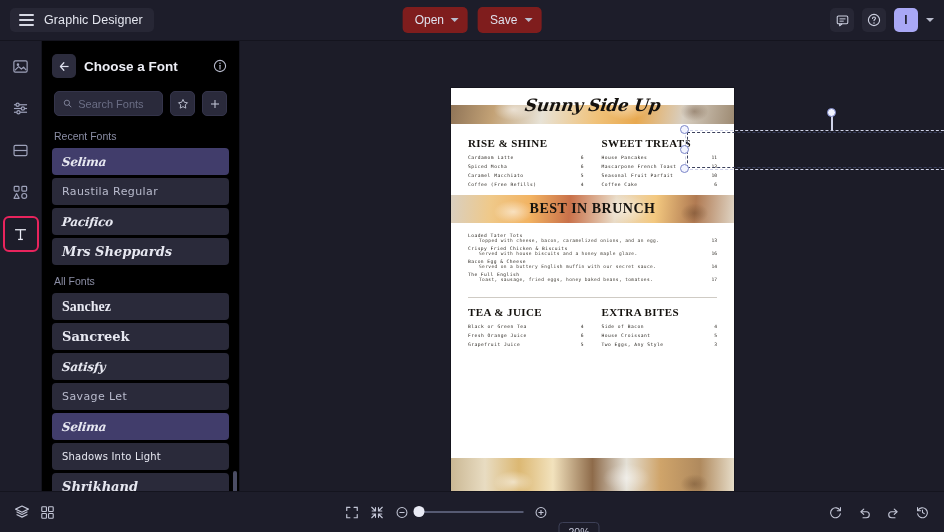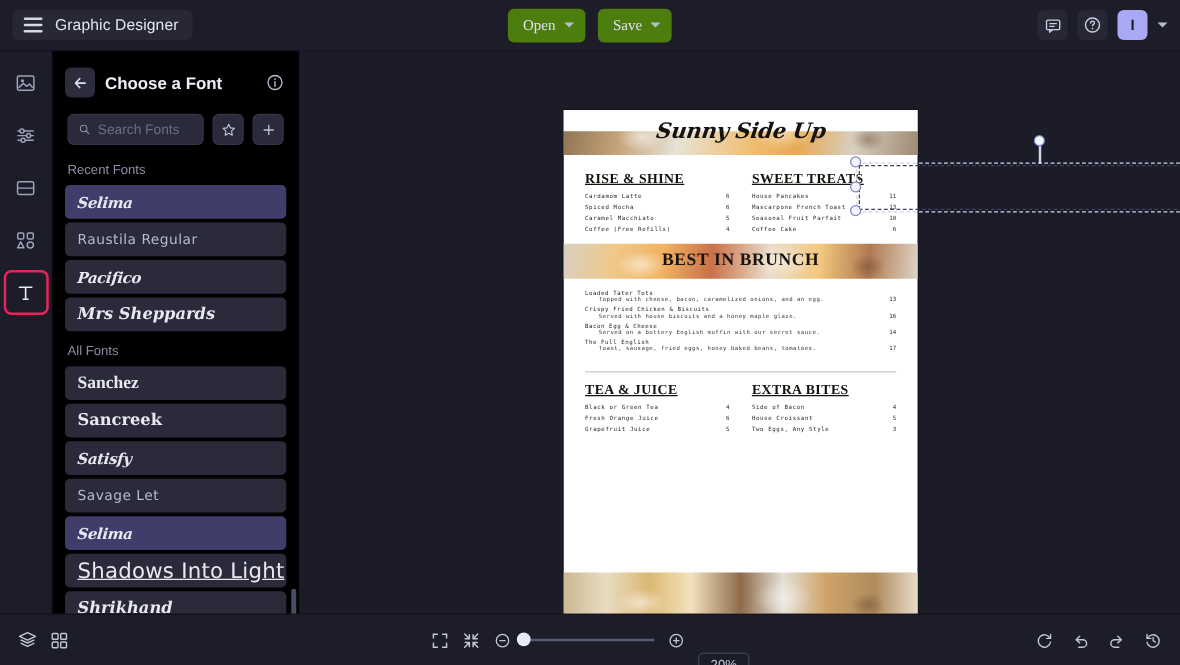--- a/index.html
+++ b/index.html
@@ -28,22 +28,22 @@
   }
   .hamburger { width: 15px; height: 12px; display: flex; flex-direction: column; justify-content: space-between; }
   .hamburger i { display: block; height: 1.6px; background: #d7d9e4; border-radius: 1px; }
   .brand-label { color: #e4e6ef; font-size: 12.5px; letter-spacing: .1px; }
 
   .center-actions {
     position: absolute; left: 50%; transform: translateX(-50%);
     display: flex; gap: 10px; align-items: center;
   }
   .pill-btn {
-    background: #4d7c0f; border-radius: 5px; border: none;
-    color: #dfe1ec; font-size: 12px; font-family: Liberation Serif, serif;
+    background: #7f1d1d; border-radius: 5px; border: none;
+    color: #dfe1ec; font-size: 12px; font-family: Liberation Sans, sans-serif;
     padding: 6px 9px 6px 12px;
     display: flex; align-items: center; gap: 7px; cursor: pointer;
   }
   .caret { width: 0; height: 0; border-left: 4px solid transparent; border-right: 4px solid transparent; border-top: 4.5px solid #b9bccd; }
 
   .right-actions { margin-left: auto; display: flex; align-items: center; gap: 8px; }
   .icon-btn {
     width: 24px; height: 24px; border-radius: 5px; background: #272735;
     display: flex; align-items: center; justify-content: center; cursor: pointer;
   }
@@ -107,21 +107,21 @@
     height: 27px; background: #2a2a3a; border-radius: 4px;
     margin-bottom: 3px; display: flex; align-items: center;
     padding: 0 10px; cursor: pointer; overflow: hidden;
   }
   .font-row.selected { background: #413d6b; }
   .font-name { color: #e7e8f1; font-size: 12.5px; white-space: nowrap; }
   .fn-script   { font-family: "DejaVu Serif", serif; font-style: italic; font-weight: bold; font-size: 12px; letter-spacing: -.3px; transform: skewX(-6deg); }
   .fn-thin     { font-family: "DejaVu Sans", sans-serif; font-size: 11px; color: #b9bbcd; letter-spacing: .4px; }
   .fn-bold     { font-family: "DejaVu Serif", serif; font-weight: bold; font-size: 13px; }
   .fn-serif    { font-family: "Liberation Serif", serif; font-size: 14px; font-weight: bold; }
-  .fn-casual   { font-family: "DejaVu Sans", sans-serif; font-size: 17px; letter-spacing: .2px; text-decoration: underline; }
+  .fn-casual   { font-family: "DejaVu Sans", sans-serif; font-size: 10px; letter-spacing: .2px; }
   .fn-italicbd { font-family: "DejaVu Serif", serif; font-style: italic; font-weight: bold; font-size: 13px; }
 
   .panel-scrollbar {
     position: absolute; right: 2px; top: 430px; width: 4px; height: 26px;
     background: #4a4c63; border-radius: 3px; cursor: pointer;
   }
 
   
   .canvas-wrap { flex: 1; background: #1c1c28; position: relative; overflow: hidden; }
 
@@ -159,21 +159,21 @@
   .brunch-title {
     font-family: "Liberation Serif", serif; font-weight: bold; font-size: 14px;
     color: #17140f; letter-spacing: .5px;
   }
 
   .doc-body { padding: 13px 17px 4px 17px; }
   .cols { display: flex; gap: 18px; }
   .col { flex: 1; }
   .sec-title {
     font-family: "Liberation Serif", serif; font-weight: bold;
-    font-size: 11px; color: #14110d; letter-spacing: .4px; margin-bottom: 6px; text-decoration: underline;
+    font-size: 11px; color: #14110d; letter-spacing: .4px; margin-bottom: 6px;
   }
   .mi { display: flex; justify-content: space-between; align-items: baseline; margin-bottom: 4px; }
   .mi-name { font-family: "DejaVu Sans Mono", monospace; font-size: 4.6px; color: #2a2620; letter-spacing: .5px; }
   .mi-price { font-family: "DejaVu Sans Mono", monospace; font-size: 4.6px; color: #2a2620; }
 
   .brunch-body { padding: 10px 17px 6px 17px; }
   .br-item { margin-bottom: 3px; }
   .br-row { display: flex; justify-content: space-between; align-items: baseline; }
   .br-name { font-family: "DejaVu Sans Mono", monospace; font-size: 4.6px; color: #2a2620; letter-spacing: .45px; }
   .br-desc { font-family: "DejaVu Sans Mono", monospace; font-size: 4.5px; color: #3b372f; letter-spacing: .4px; padding-left: 11px; }

